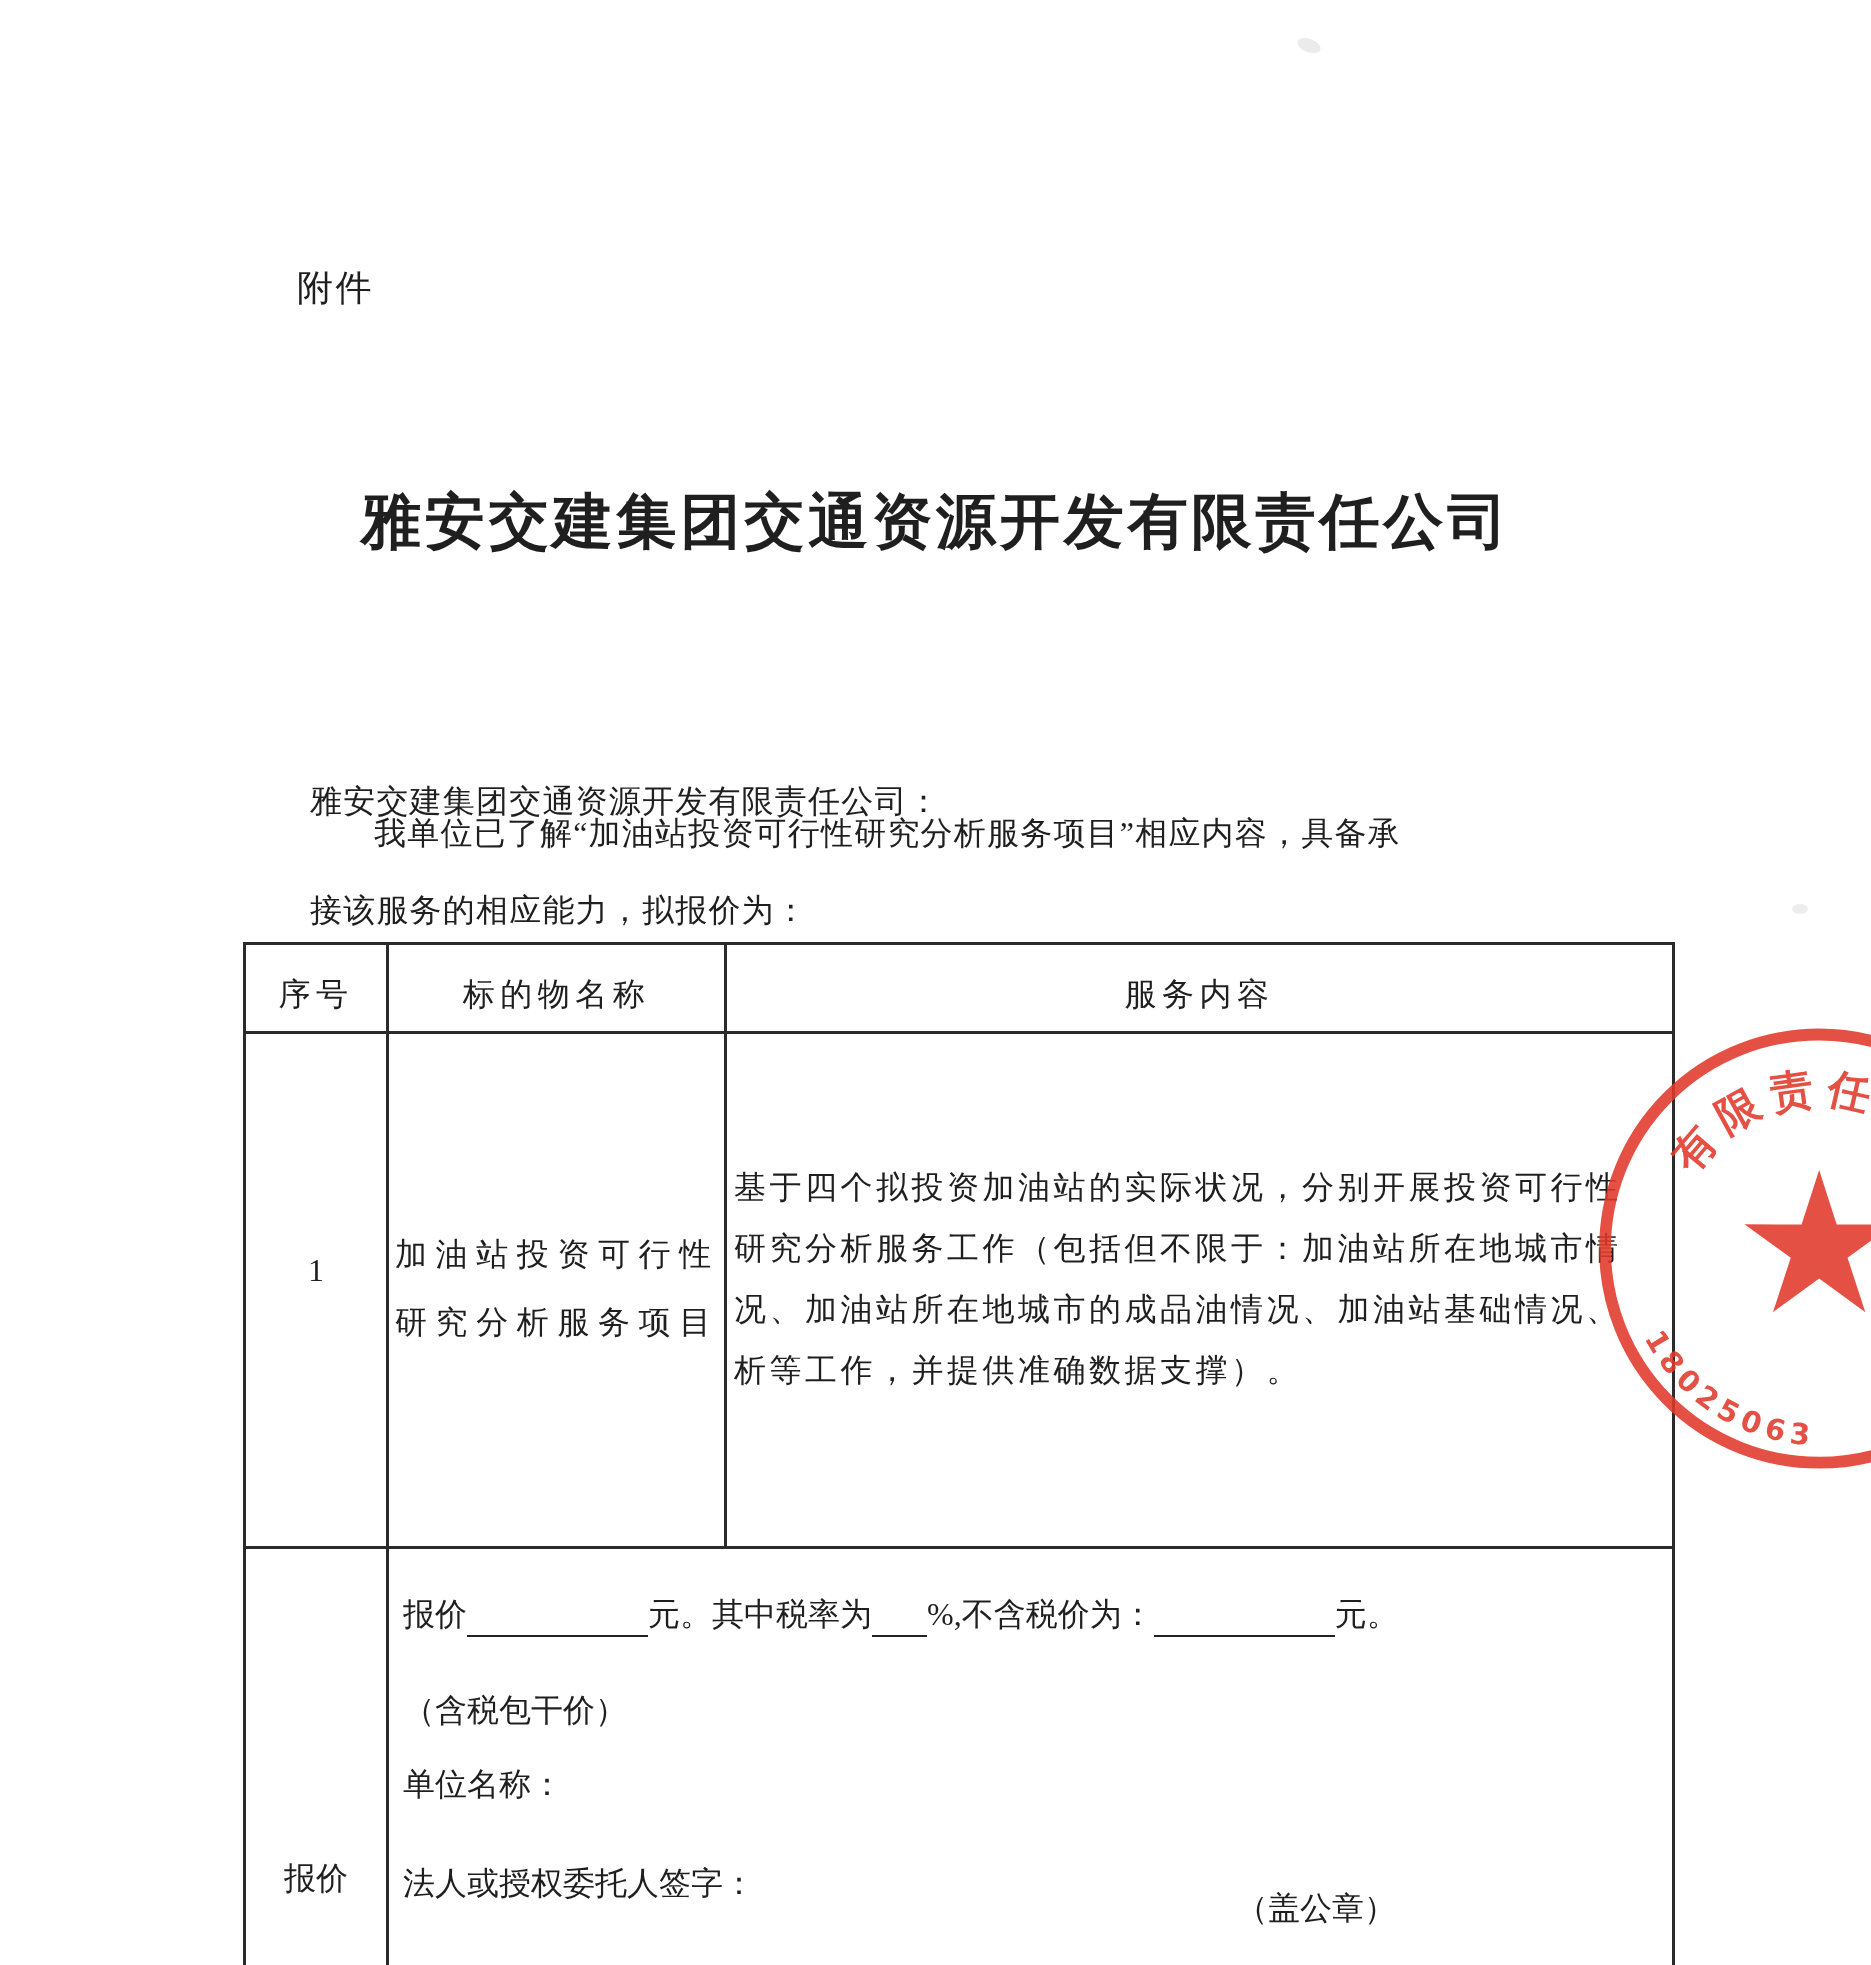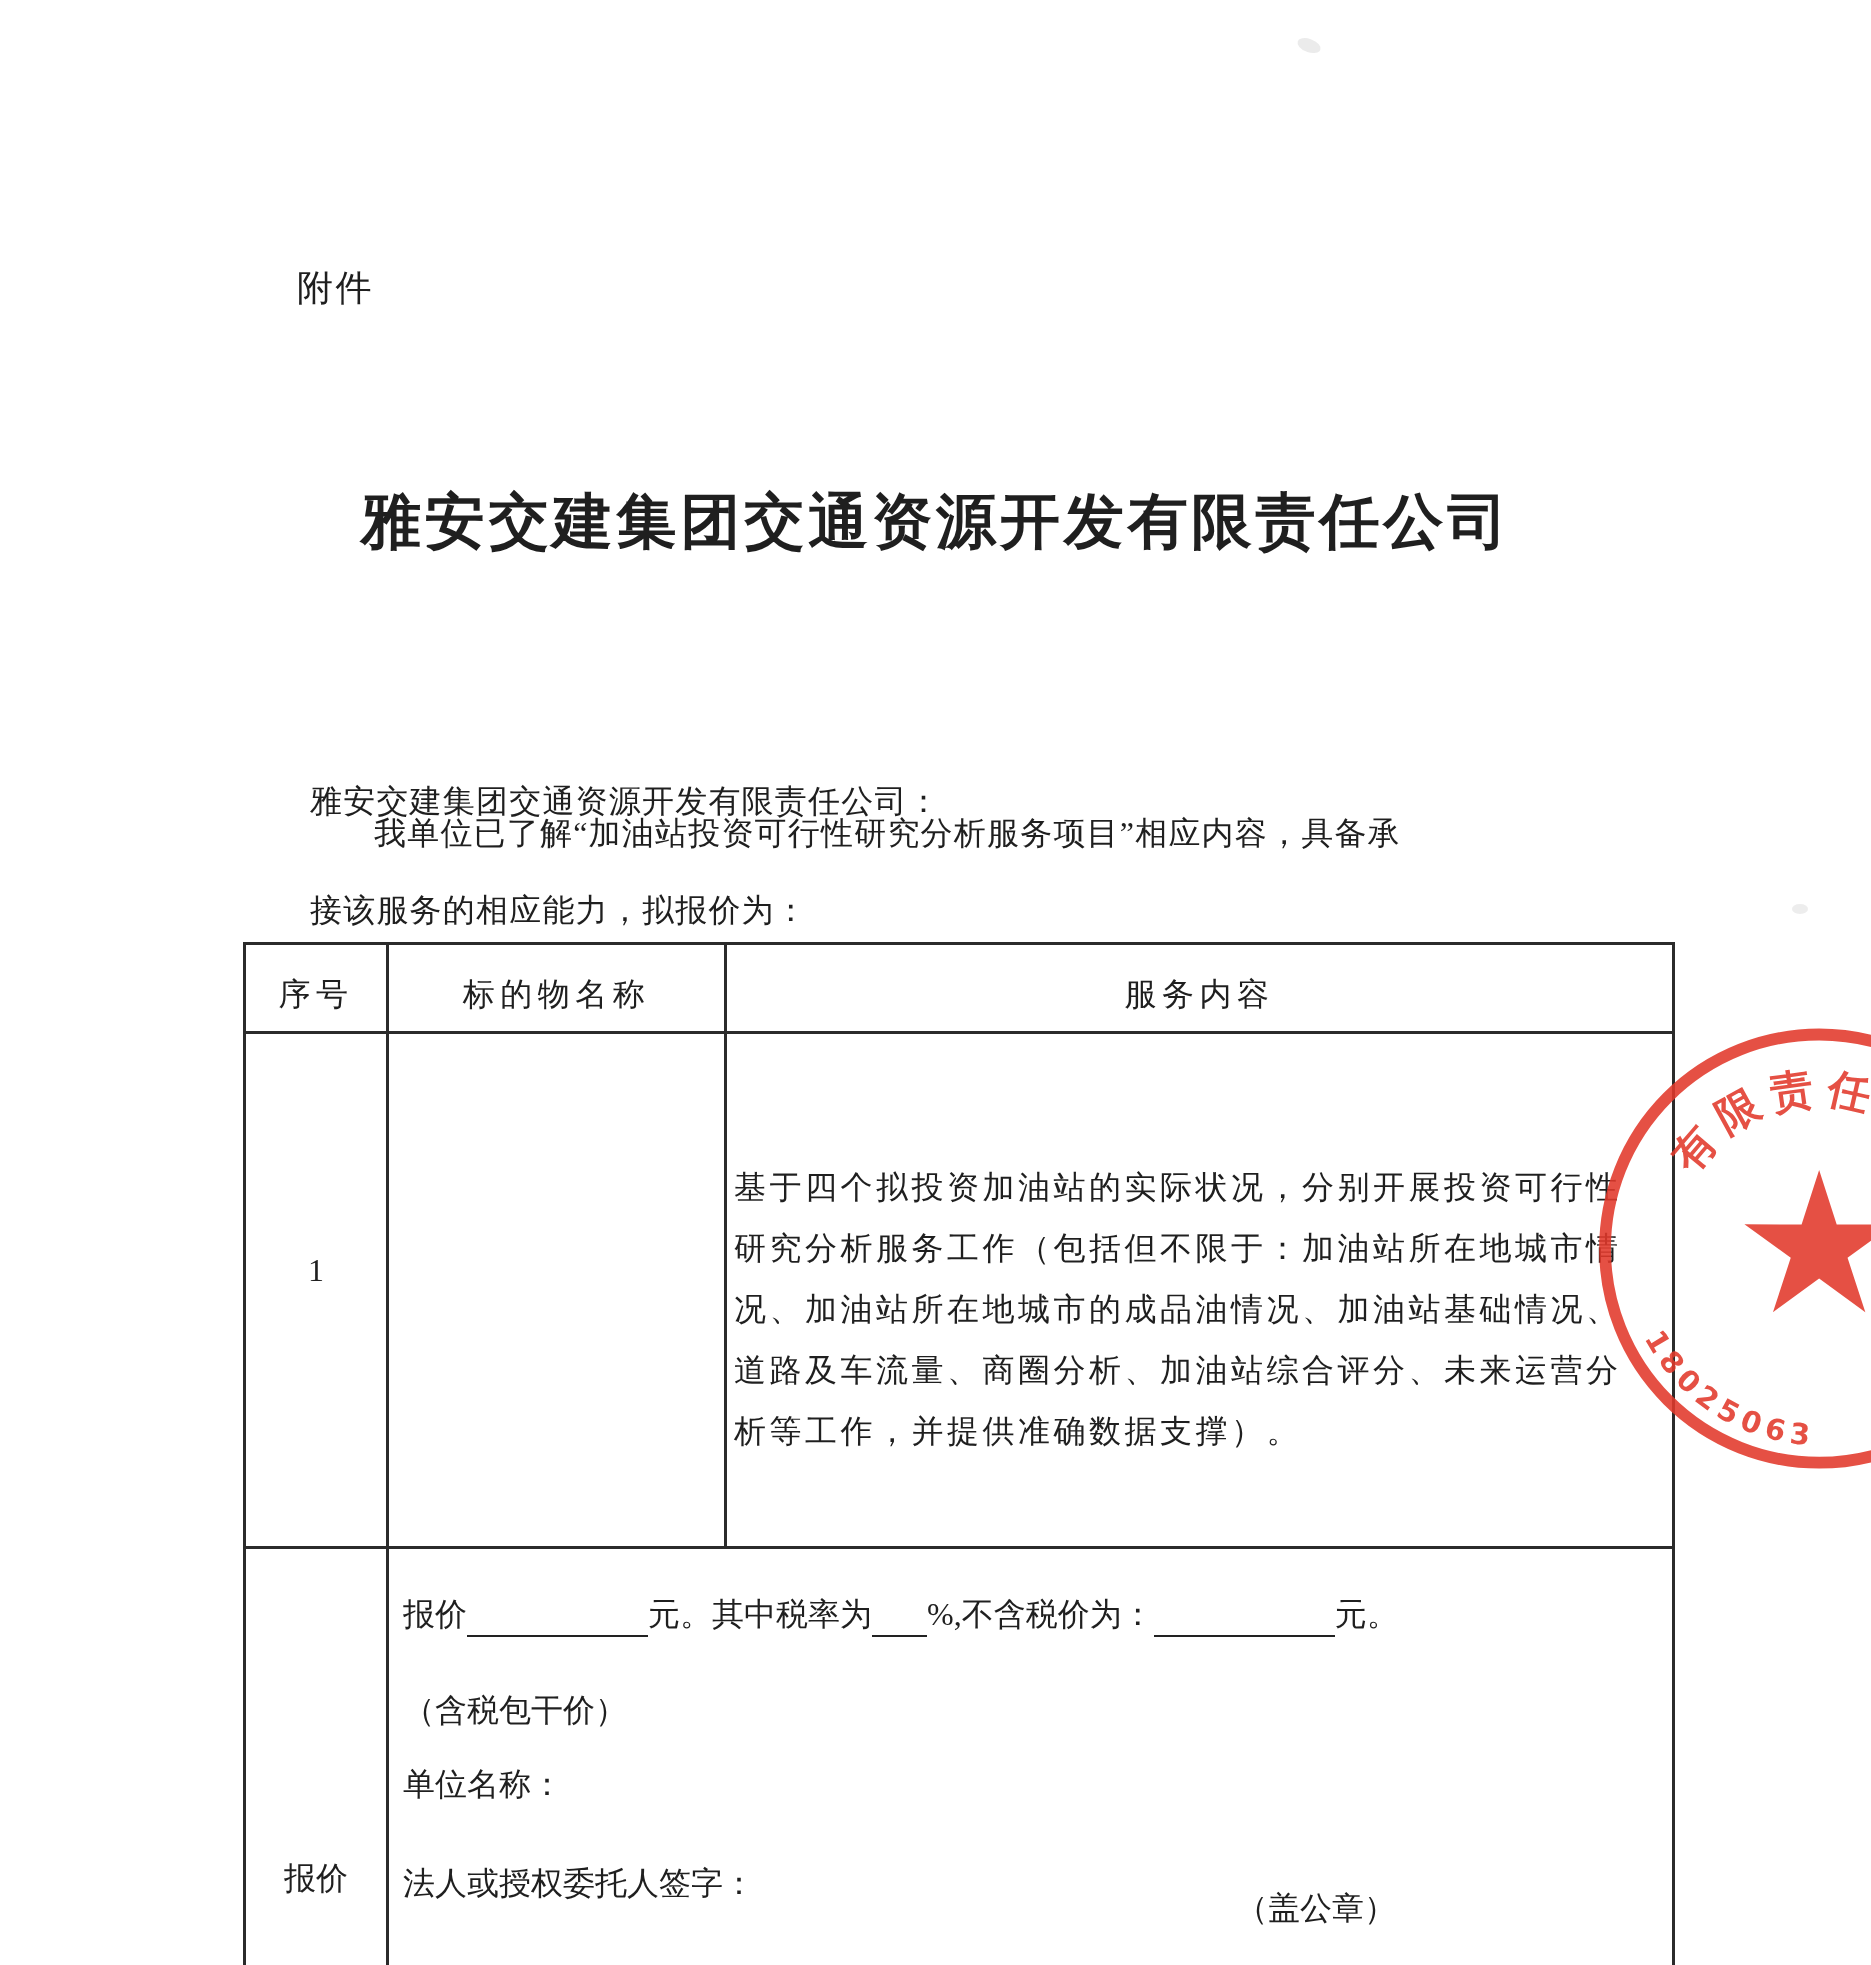--- a/index.html
+++ b/index.html
@@ -69,25 +69,28 @@
     <div class="hline" style="top:86px;"></div>
     <div class="hline" style="top:601px;"></div>
     <div class="vline" style="left:140px;height:1244px;"></div>
     <div class="vline" style="left:478px;height:601px;"></div>
 
     <div class="hdr" style="left:0;width:140px;">序号</div>
     <div class="hdr" style="left:143px;width:335px;">标的物名称</div>
     <div class="hdr" style="left:481px;width:945px;">服务内容</div>
 
     <div class="cell-text" style="left:0;width:140px;top:307px;text-align:center;">1</div>
+    <div class="cell-text" style="left:149px;top:275px;line-height:68px;letter-spacing:8.6px;">
+      <div>加油站投资可行性</div>
+      <div>研究分析服务项目</div>
+    </div>
     <div class="cell-text" style="left:488px;top:212px;letter-spacing:3.5px;">
       <div class="svc-line">基于四个拟投资加油站的实际状况，分别开展投资可行性</div>
       <div class="svc-line">研究分析服务工作（包括但不限于：加油站所在地城市情</div>
       <div class="svc-line">况、加油站所在地城市的成品油情况、加油站基础情况、</div>
-      <div class="svc-line">道路及车流量、商圈分析、加油站综合评分、未来运营分</div>
       <div class="svc-line">析等工作，并提供准确数据支撑）。</div>
     </div>
 
     <div class="cell-text" style="left:0;width:140px;top:912px;text-align:center;">报价</div>
 
     <div class="cell-text" style="left:157px;top:648px;">
       <span>报价</span><span class="blank b460"></span><span>元。其中税率为</span><span class="blank b140"></span><span>%,不含税价为：</span><span class="blank b460"></span><span>元。</span>
     </div>
 
     <div class="cell-text" style="left:157px;top:744px;">（含税包干价）</div>

